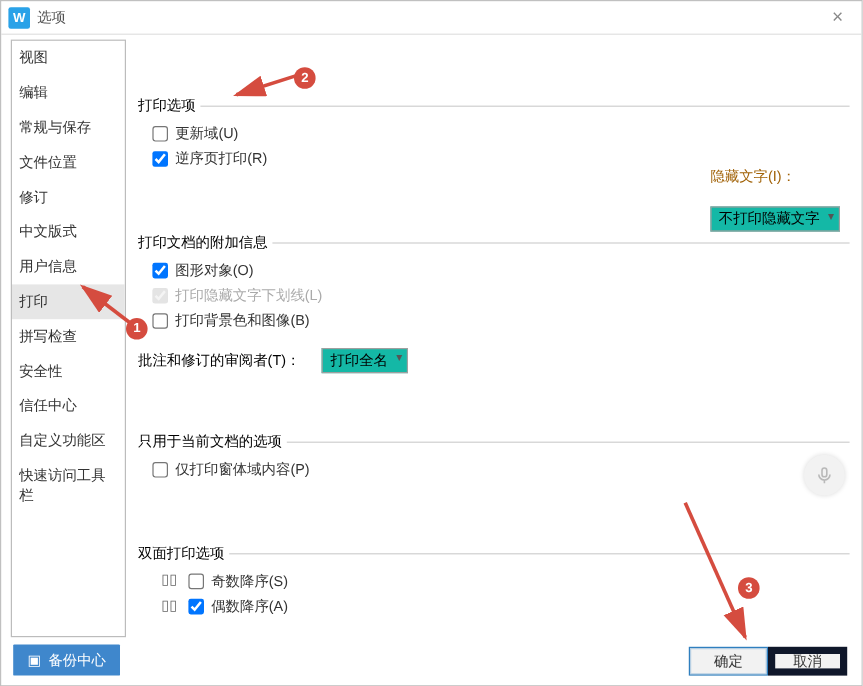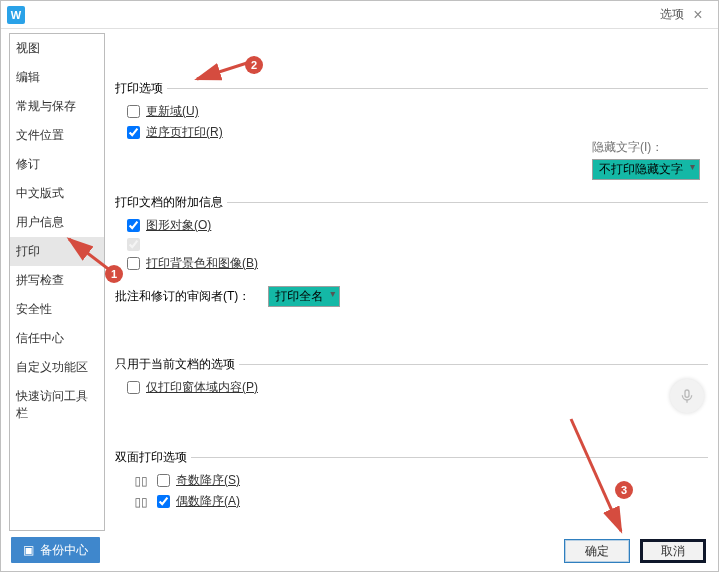--- a/index.html
+++ b/index.html
@@ -31,21 +31,21 @@
       background: #2aa2e8;
       border-radius: 2px;
       display: flex;
       align-items: center;
       justify-content: center;
       color: #fff;
       font-weight: bold;
       font-size: 11px;
       margin-right: 6px;
     }
-    .titlebar-title { color: #555; flex: 1; text-align: right; }
+    .titlebar-title { color: #555; flex: 1; }
     .titlebar-close {
       width: 28px;
       text-align: center;
       color: #888;
       font-size: 16px;
       cursor: pointer;
     }
     .body {
       display: flex;
       height: 506px;
@@ -82,24 +82,22 @@
     .group-line .rule {
       flex: 1;
       border-top: 1px solid #cfcfcf;
       height: 0;
     }
     .fields {
       padding: 4px 0 4px 12px;
     }
     .check-row {
       display: flex;
-      align-items: center;
       padding: 2px 0;
       color: #333;
-      text-decoration: underline;
     }
     .check-row.disabled { color: #aaa; }
     .check-row input[type="checkbox"] {
       margin-right: 6px;
     }
     .check-row.disabled input[type="checkbox"] { opacity: .6; }
     .review-row {
       display: flex;
       align-items: center;
       padding: 2px 0 2px 0;
@@ -123,21 +121,21 @@
       font-size: 10px;
     }
     .right-col {
       position: absolute;
       right: 18px;
       top: 110px;
       display: flex;
       flex-direction: column;
       align-items: flex-start;
     }
-    .right-col .lbl { margin-bottom: 3px; color: #737373; }
+    .right-col .lbl { margin-bottom: 16px; color: #a16207; }
     .duplex-icons {
       width: 28px;
       display: inline-flex;
       justify-content: center;
       margin-right: 2px;
       color: #666;
       font-size: 12px;
     }
     .backup-btn {
       position: absolute;
@@ -151,27 +149,26 @@
       padding: 0 12px;
       cursor: pointer;
       border-radius: 1px;
     }
     .backup-btn .bicon { margin-right: 6px; font-size: 12px; }
     .footer-btns {
       position: absolute;
       right: 12px;
       bottom: 8px;
       display: flex;
-      gap: 10px;
     }
     .btn {
       min-width: 66px;
       height: 24px;
       background: #f2f2f2;
-      border: 3px solid #0f172a;
+      border: 6px solid #0f172a;
       display: flex;
       align-items: center;
       justify-content: center;
       cursor: pointer;
       color: #333;
     }
     .btn.primary {
       border: 1px solid #2f7fbf;
       box-shadow: 0 0 0 1px rgba(47,127,191,.3) inset;
     }
@@ -261,20 +258,21 @@
           <span class="gt">打印文档的附加信息</span>
           <span class="rule"></span>
         </div>
         <div class="fields">
           <label class="check-row">
             <input type="checkbox" checked="" style="">
             <span>图形对象(O)</span>
           </label>
           <label class="check-row disabled">
             <input type="checkbox" checked="" disabled="" style="">
+            <span>打印隐藏文字下划线(L)</span>
           </label>
           <label class="check-row">
             <input type="checkbox" style="">
             <span>打印背景色和图像(B)</span>
           </label>
         </div>
       </div>
 
       <div class="review-row" style="padding-left:0;gap:10px;">
         <label>批注和修订的审阅者(T)：</label>

